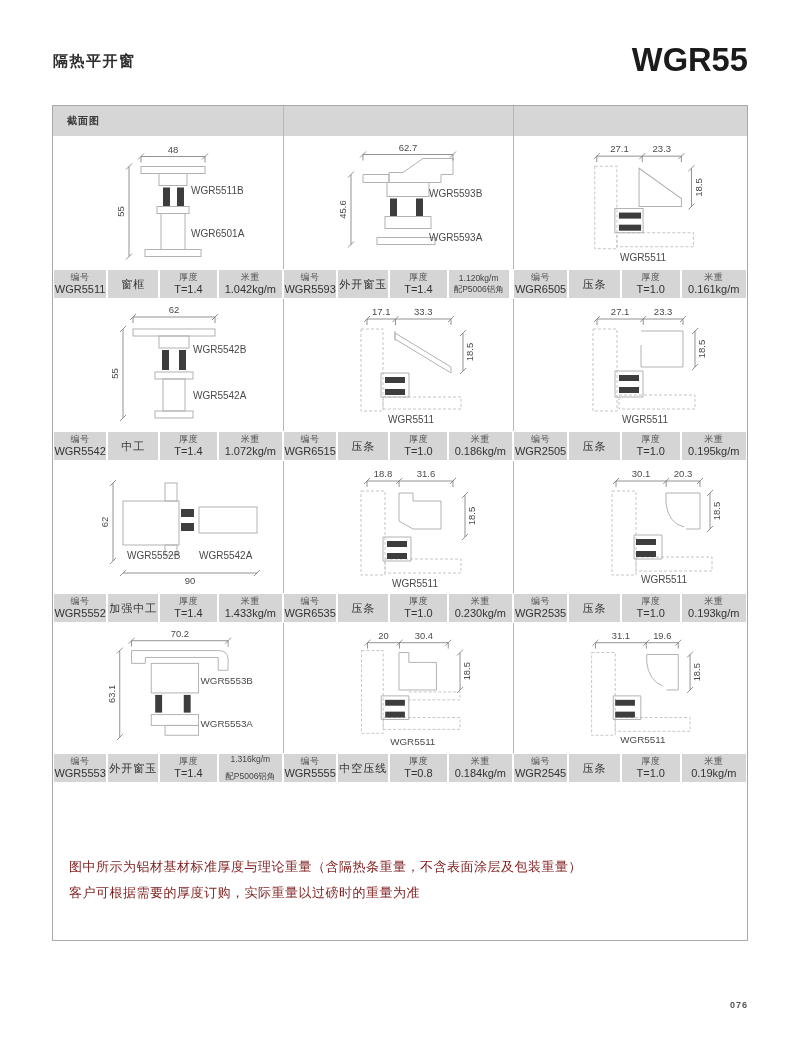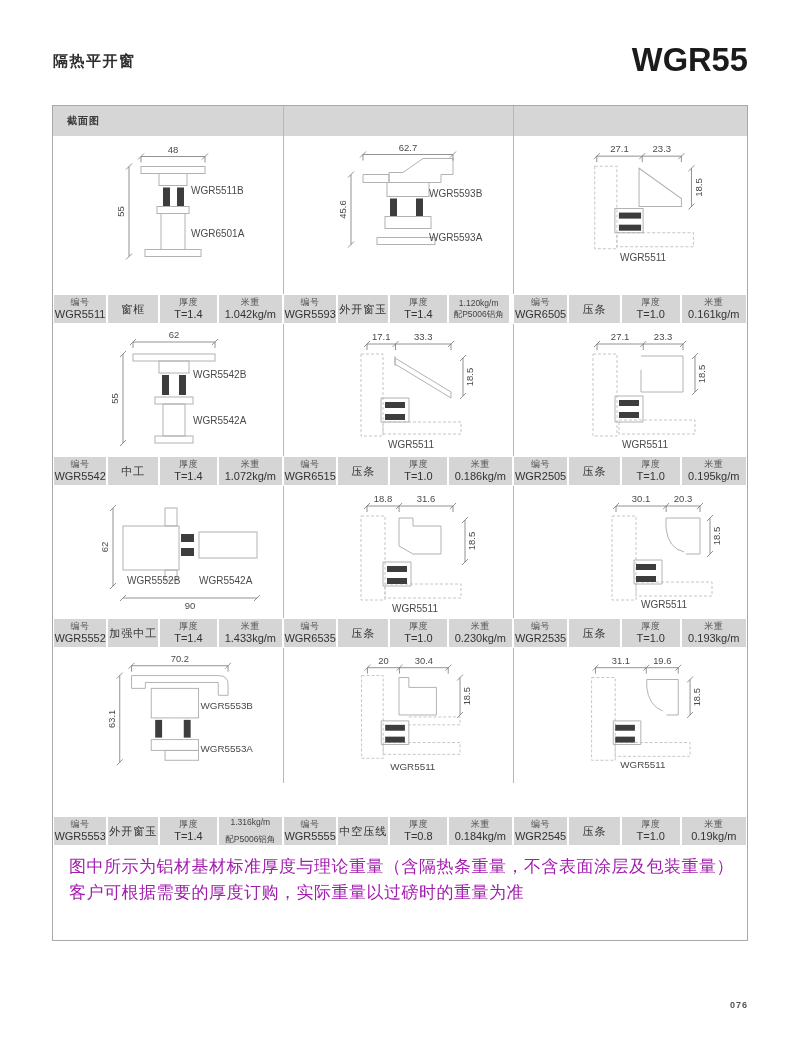--- a/index.html
+++ b/index.html
@@ -20,21 +20,21 @@
   .diagram-row{display:flex;}
   .dcell{position:relative;}
   .spec-row{display:flex;height:30px;background:#fff;}
   .scol{display:flex;gap:2px;box-sizing:border-box;padding:1px 1px;}
   .scell{background:#d5d5d5;display:flex;flex-direction:column;align-items:center;
          justify-content:center;box-sizing:border-box;overflow:hidden;}
   .scell .hd{font-size:9px;color:#555;line-height:11px;letter-spacing:.5px;}
   .scell .val{font-size:11px;color:#333;line-height:13px;}
   .scell .nm{font-size:11px;color:#333;letter-spacing:1px;}
   .scell .sm{font-size:8.5px;color:#444;line-height:11px;}
-  .notes{position:absolute;left:16px;top:748px;font-size:17px;color:#a21caf;
+  .notes{position:absolute;left:16px;top:748px;font-size:13px;color:#7f1d1d;
          line-height:26px;letter-spacing:.5px;}
   .pagenum{position:absolute;right:52px;top:1000px;font-size:9px;font-weight:700;
            color:#555;letter-spacing:1px;}
   svg text{font-family:"Liberation Sans","DejaVu Sans",sans-serif;}
 </style>
 </head>
 <body>
 
 <div class="sheet">
   <div class="title-left">隔热平开窗</div>
@@ -62,21 +62,21 @@
               <line x1="149" y1="23" x2="155" y2="17" stroke="#777777" stroke-width="0.8"></line>
               <line x1="152" y1="20" x2="152" y2="26" stroke="#777777" stroke-width="0.8"></line>
               <text x="120" y="16" font-size="9.5" fill="#4a4a4a" text-anchor="middle">48</text>
               <line x1="76" y1="30" x2="76" y2="120" stroke="#777777" stroke-width="0.8"></line>
               <line x1="73" y1="33" x2="79" y2="27" stroke="#777777" stroke-width="0.8"></line>
               <line x1="73" y1="123" x2="79" y2="117" stroke="#777777" stroke-width="0.8"></line>
               <text x="71" y="75" font-size="9.5" fill="#4a4a4a" text-anchor="middle" transform="rotate(-90 71 75)">55</text>
               <text x="138" y="57" font-size="10" fill="#4a4a4a" text-anchor="start">WGR5511B</text>
               <text x="138" y="100" font-size="10" fill="#4a4a4a" text-anchor="start">WGR6501A</text>
             </svg></div>
-          <div class="dcell" style="width: 230px; height: 158px;"><svg width="230" height="133" viewBox="0 0 230 132" preserveAspectRatio="xMidYMid meet">
+          <div class="dcell" style="width: 230px; height: 133px;"><svg width="230" height="133" viewBox="0 0 230 132" preserveAspectRatio="xMidYMid meet">
               <path d="M80,38 h26 v8 h-26 z" fill="none" stroke="#b2b2b2" stroke-width="1"></path>
               <path d="M106,46 v-10 h14 l20,-14 h30 v16 h-12 v8 z" fill="none" stroke="#b2b2b2" stroke-width="1"></path>
               <rect x="104" y="46" width="42" height="14" fill="none" stroke="#b2b2b2" stroke-width="1"></rect>
               <rect x="107" y="62" width="7" height="18" fill="#3d3d3d" stroke="none"></rect>
               <rect x="133" y="62" width="7" height="18" fill="#3d3d3d" stroke="none"></rect>
               <rect x="102" y="80" width="46" height="12" fill="none" stroke="#b2b2b2" stroke-width="1"></rect>
               <rect x="94" y="101" width="58" height="7" fill="none" stroke="#b2b2b2" stroke-width="1"></rect>
               <line x1="80" y1="18" x2="170" y2="18" stroke="#777777" stroke-width="0.8"></line>
               <line x1="77" y1="21" x2="83" y2="15" stroke="#777777" stroke-width="0.8"></line>
               <line x1="80" y1="18" x2="80" y2="24" stroke="#777777" stroke-width="0.8"></line>
@@ -399,21 +399,21 @@
               <div class="hd">厚度</div>
               <div class="val">T=1.0</div>
             </div>
             <div class="scell" style="width: 64.41px;">
               <div class="hd">米重</div>
               <div class="val">0.193kg/m</div>
             </div>
           </div>
         </div>
         <div class="diagram-row">
-          <div class="dcell" style="width: 230px; height: 168px;"><svg width="230" height="130" viewBox="0 0 230 132" preserveAspectRatio="xMidYMid meet">
+          <div class="dcell" style="width: 230px; height: 130px;"><svg width="230" height="130" viewBox="0 0 230 132" preserveAspectRatio="xMidYMid meet">
               <path d="M78,28 h88 q10,0 10,9 v11 h-10 v-13 h-74 v6 h-14 z" fill="none" stroke="#b2b2b2" stroke-width="1"></path>
               <rect x="98" y="41" width="48" height="30" fill="none" stroke="#b2b2b2" stroke-width="1"></rect>
               <rect x="102" y="73" width="7" height="18" fill="#3d3d3d" stroke="none"></rect>
               <rect x="131" y="73" width="7" height="18" fill="#3d3d3d" stroke="none"></rect>
               <rect x="98" y="93" width="48" height="11" fill="none" stroke="#b2b2b2" stroke-width="1"></rect>
               <rect x="112" y="104" width="34" height="10" fill="none" stroke="#b2b2b2" stroke-width="1"></rect>
               <line x1="78" y1="18" x2="176" y2="18" stroke="#777777" stroke-width="0.8"></line>
               <line x1="75" y1="21" x2="81" y2="15" stroke="#777777" stroke-width="0.8"></line>
               <line x1="78" y1="18" x2="78" y2="24" stroke="#777777" stroke-width="0.8"></line>
               <line x1="173" y1="21" x2="179" y2="15" stroke="#777777" stroke-width="0.8"></line>

